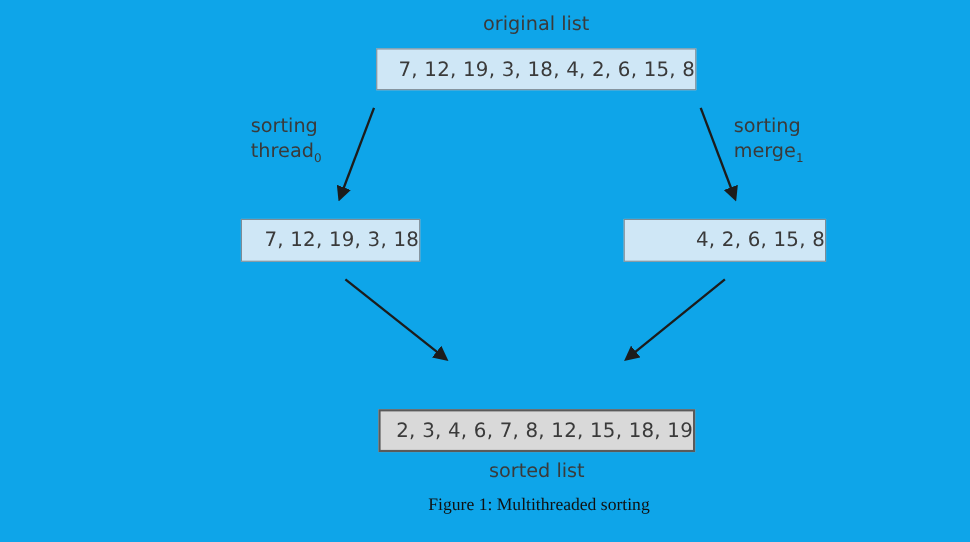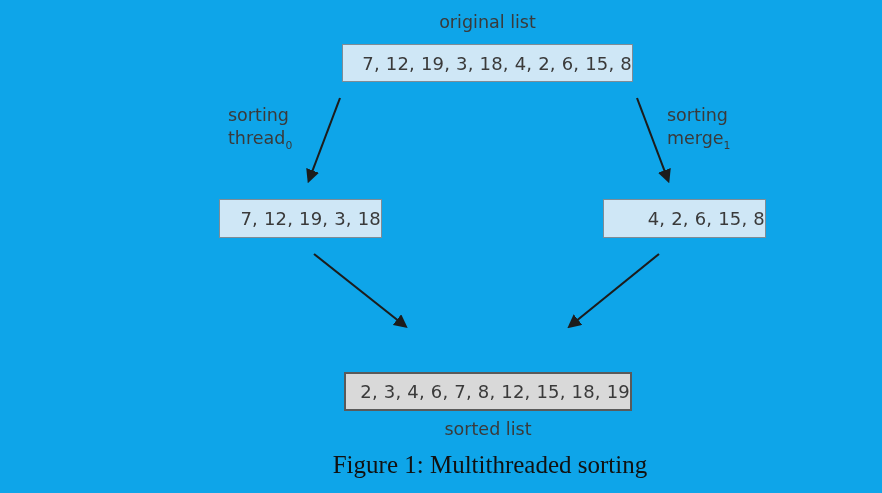--- a/index.html
+++ b/index.html
@@ -14,21 +14,21 @@
   .center{text-align:center;}
   .box{
     position:absolute;display:flex;align-items:center;justify-content:flex-end;
     font-size:18px;letter-spacing:0.2px;white-space:nowrap;box-sizing:border-box;
   }
   .box.blue{background:var(--list-box-fill,#cfe7f6);border:1.5px solid var(--list-box-border,#7e8c96);}
   .box.gray{background:var(--sorted-box-fill,#d9d9d9);border:2px solid var(--sorted-box-border,#5a5a5a);}
   sub{font-size:0.62em;line-height:0;}
   .caption{
     position:absolute;font-family:"Liberation Serif","DejaVu Serif",serif;
-    font-size:25px;color:#111;text-align:center;white-space:nowrap;
+    font-size:16px;color:#111;text-align:center;white-space:nowrap;
   }
 </style>
 </head>
 <body>
 
 <div class="figure">
 
   <svg class="arrows" width="882" height="493" viewBox="0 0 882 493" aria-hidden="true">
     <defs>
       <marker id="ah" viewBox="0 0 10 10" refX="7.5" refY="5" markerWidth="6.5" markerHeight="6.5" orient="auto-start-reverse">
@@ -54,21 +54,21 @@
 
   <div class="lbl" style="left:667px;top:104px">
     <div><span>sorting</span></div>
     <div><span>merge</span><sub>1</sub></div>
   </div>
 
   <div class="box blue" style="left:219px;top:199px;width:163px;height:39px">
     <span>7, 12, 19, 3, 18</span>
   </div>
 
-  <div class="box blue" style="left:603px;top:199px;width:163px;height:39px">
+  <div class="box blue" style="left:567px;top:199px;width:184px;height:39px">
     <span>4, 2, 6, 15, 8</span>
   </div>
 
 
   <div class="box gray" style="left:344px;top:372px;width:288px;height:39px">
     <span>2, 3, 4, 6, 7, 8, 12, 15, 18, 19</span>
   </div>
 
   <div class="lbl center" style="left:344px;top:418px;width:288px">sorted list</div>
 

